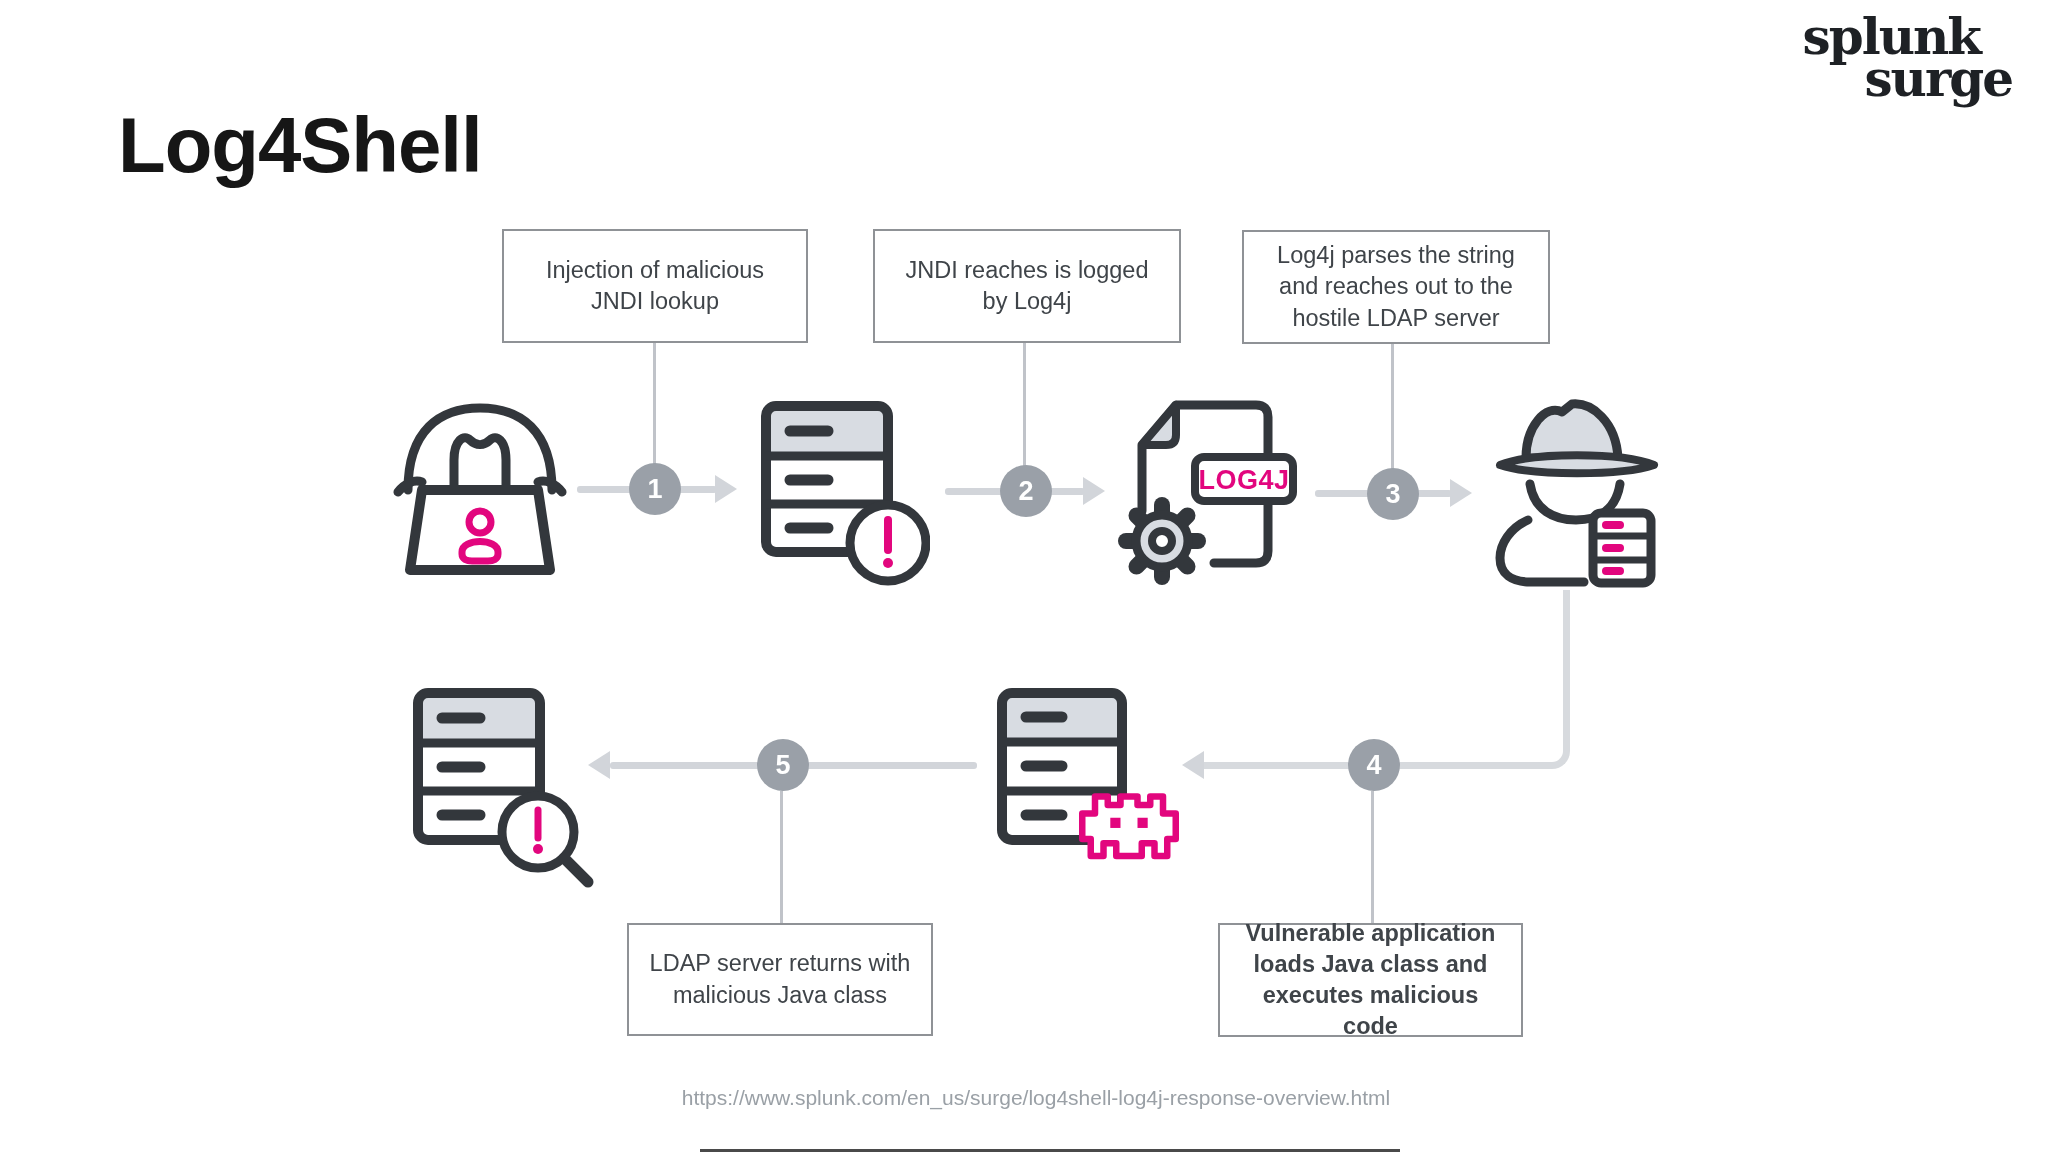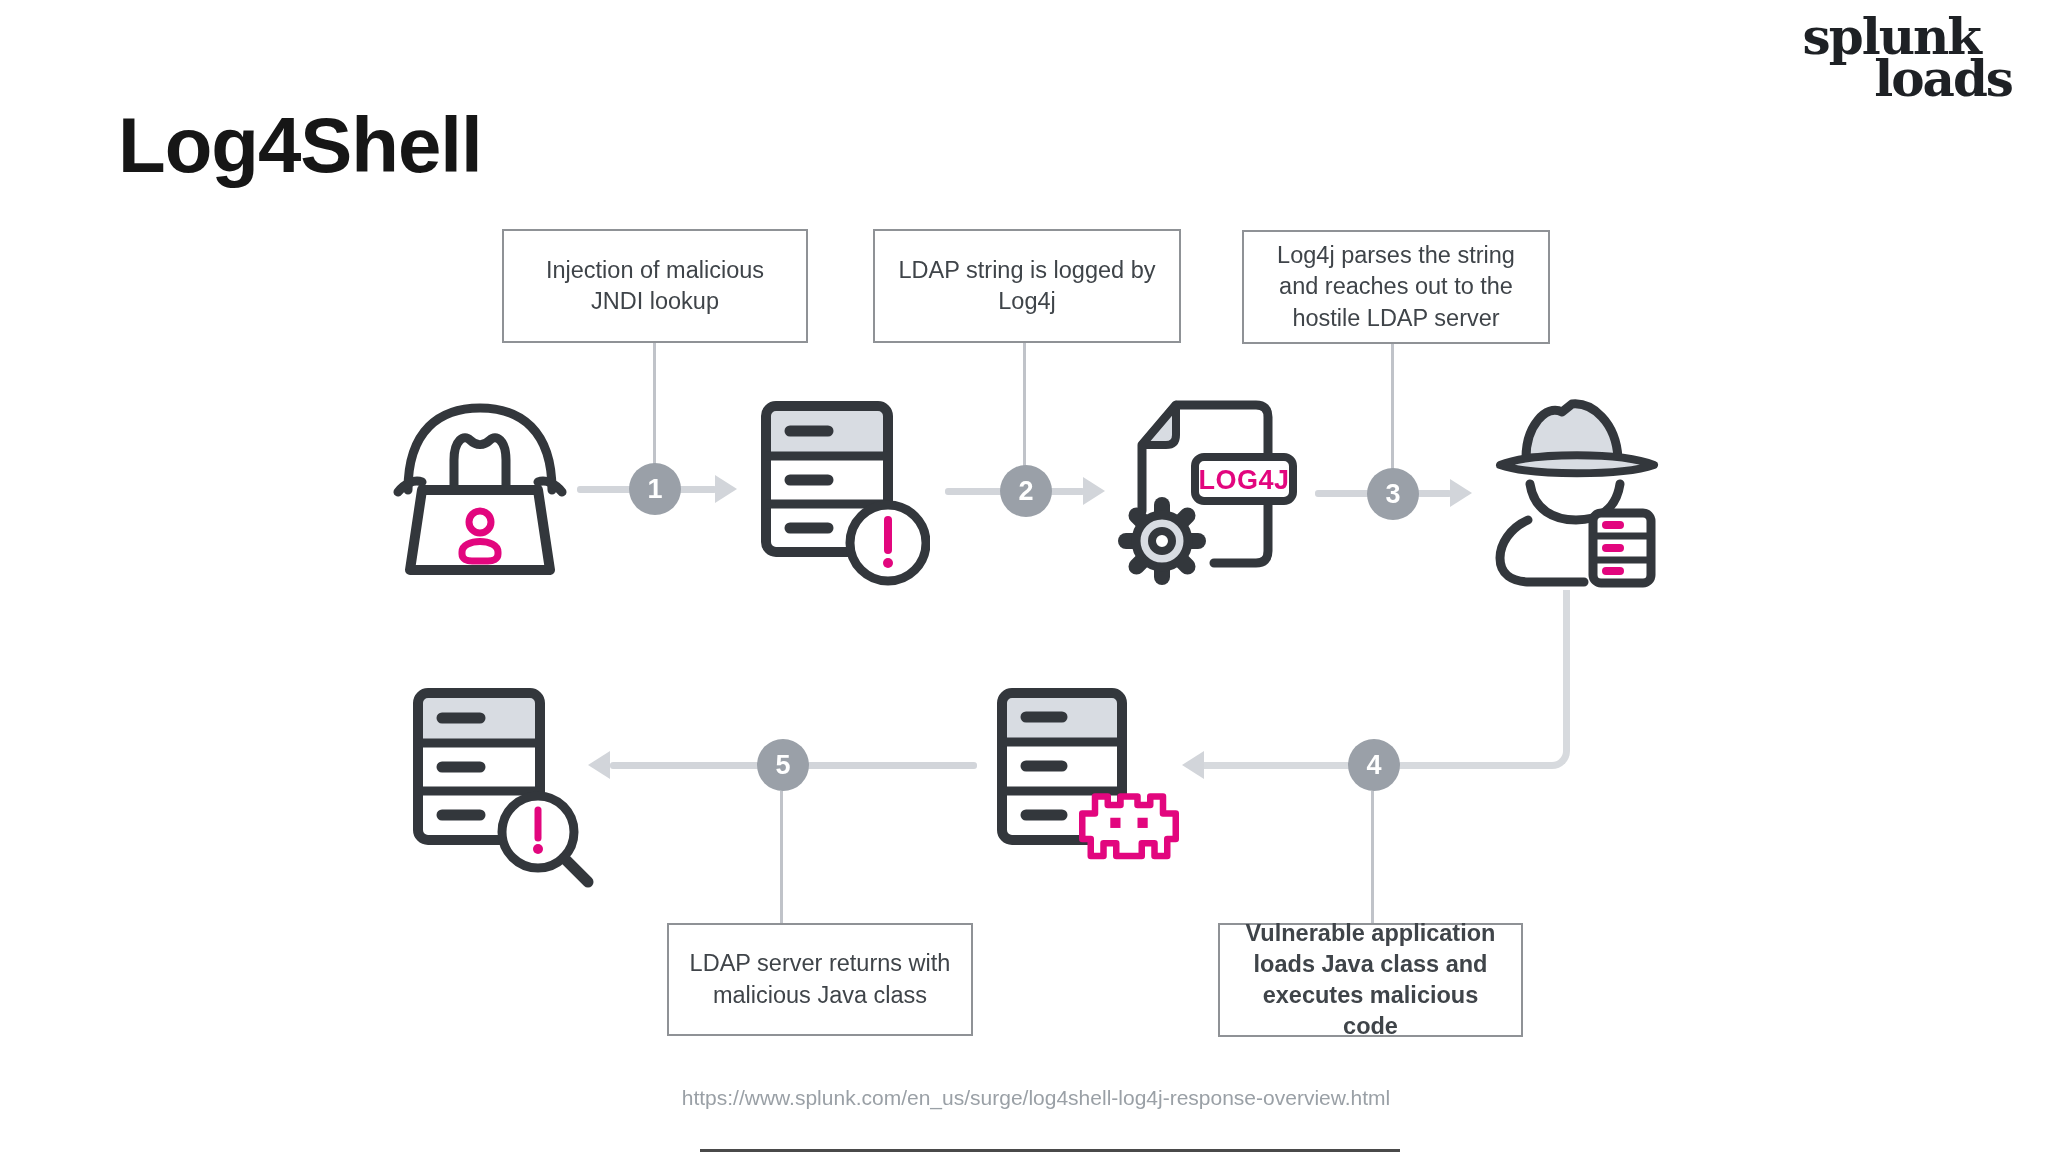--- a/index.html
+++ b/index.html
@@ -54,28 +54,28 @@
 </style>
 </head>
 <body>
 
 <div class="slide">
 
   <div class="title">Log4Shell</div>
 
   <div class="logo">
     <div class="l1">splunk</div>
-    <div class="l2">loads</div>
+    <div class="l2">surge</div>
   </div>
 
   <div class="note" style="left:502px; top:229px; width:306px; height:114px;">Injection of malicious JNDI lookup</div>
-  <div class="note" style="left:873px; top:229px; width:308px; height:114px;">LDAP string is logged by Log4j</div>
+  <div class="note" style="left:873px; top:229px; width:308px; height:114px;">JNDI reaches is logged by Log4j</div>
   <div class="note" style="left:1242px; top:230px; width:308px; height:114px;">Log4j parses the string and reaches out to the hostile LDAP server</div>
   <div class="note" style="left:1218px; top:923px; width:305px; height:114px;font-weight:bold;">Vulnerable application loads Java class and executes malicious code</div>
-  <div class="note" style="left:627px; top:923px; width:306px; height:113px;margin-left:40px;">LDAP server returns with malicious Java class</div>
+  <div class="note" style="left:627px; top:923px; width:306px; height:113px;">LDAP server returns with malicious Java class</div>
 
   <div class="vline" style="left:653px; top:343px; height:122px;"></div>
   <div class="vline" style="left:1023px; top:343px; height:124px;"></div>
   <div class="vline" style="left:1391px; top:344px; height:126px;"></div>
   <div class="vline" style="left:1371px; top:791px; height:132px;"></div>
   <div class="vline" style="left:780px; top:791px; height:132px;"></div>
 
   <div class="aline" style="left:577px; top:486px; width:140px;"></div>
   <div class="ahead-r" style="left:715px; top:475px;"></div>
 

